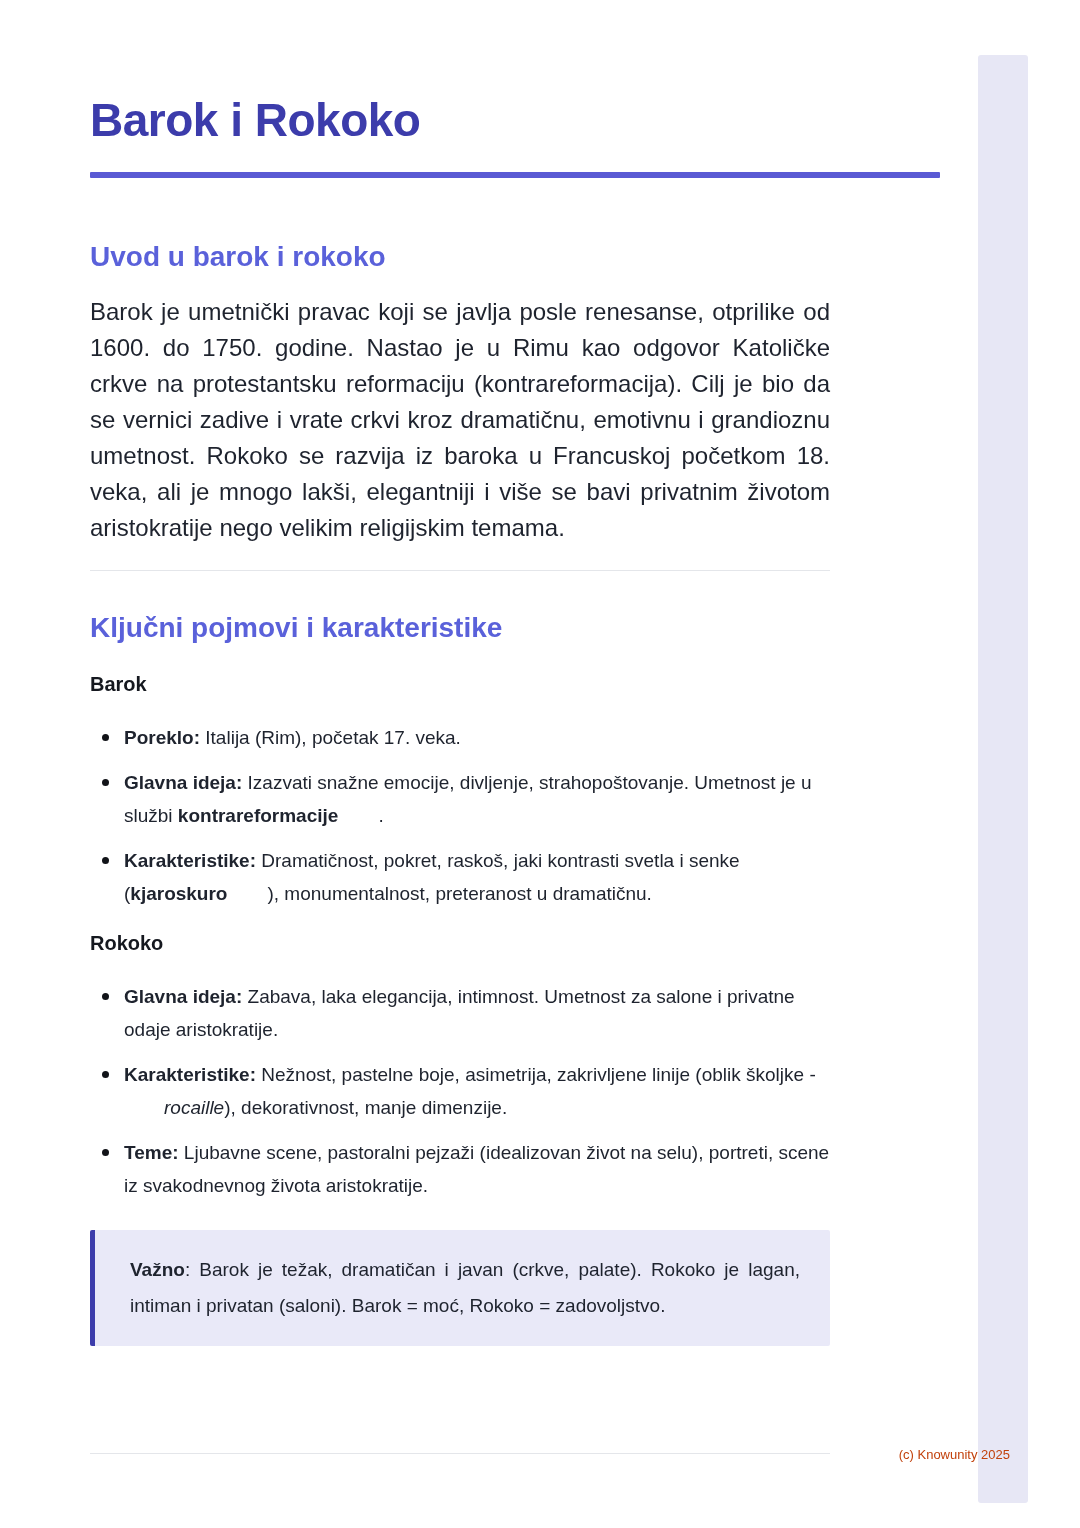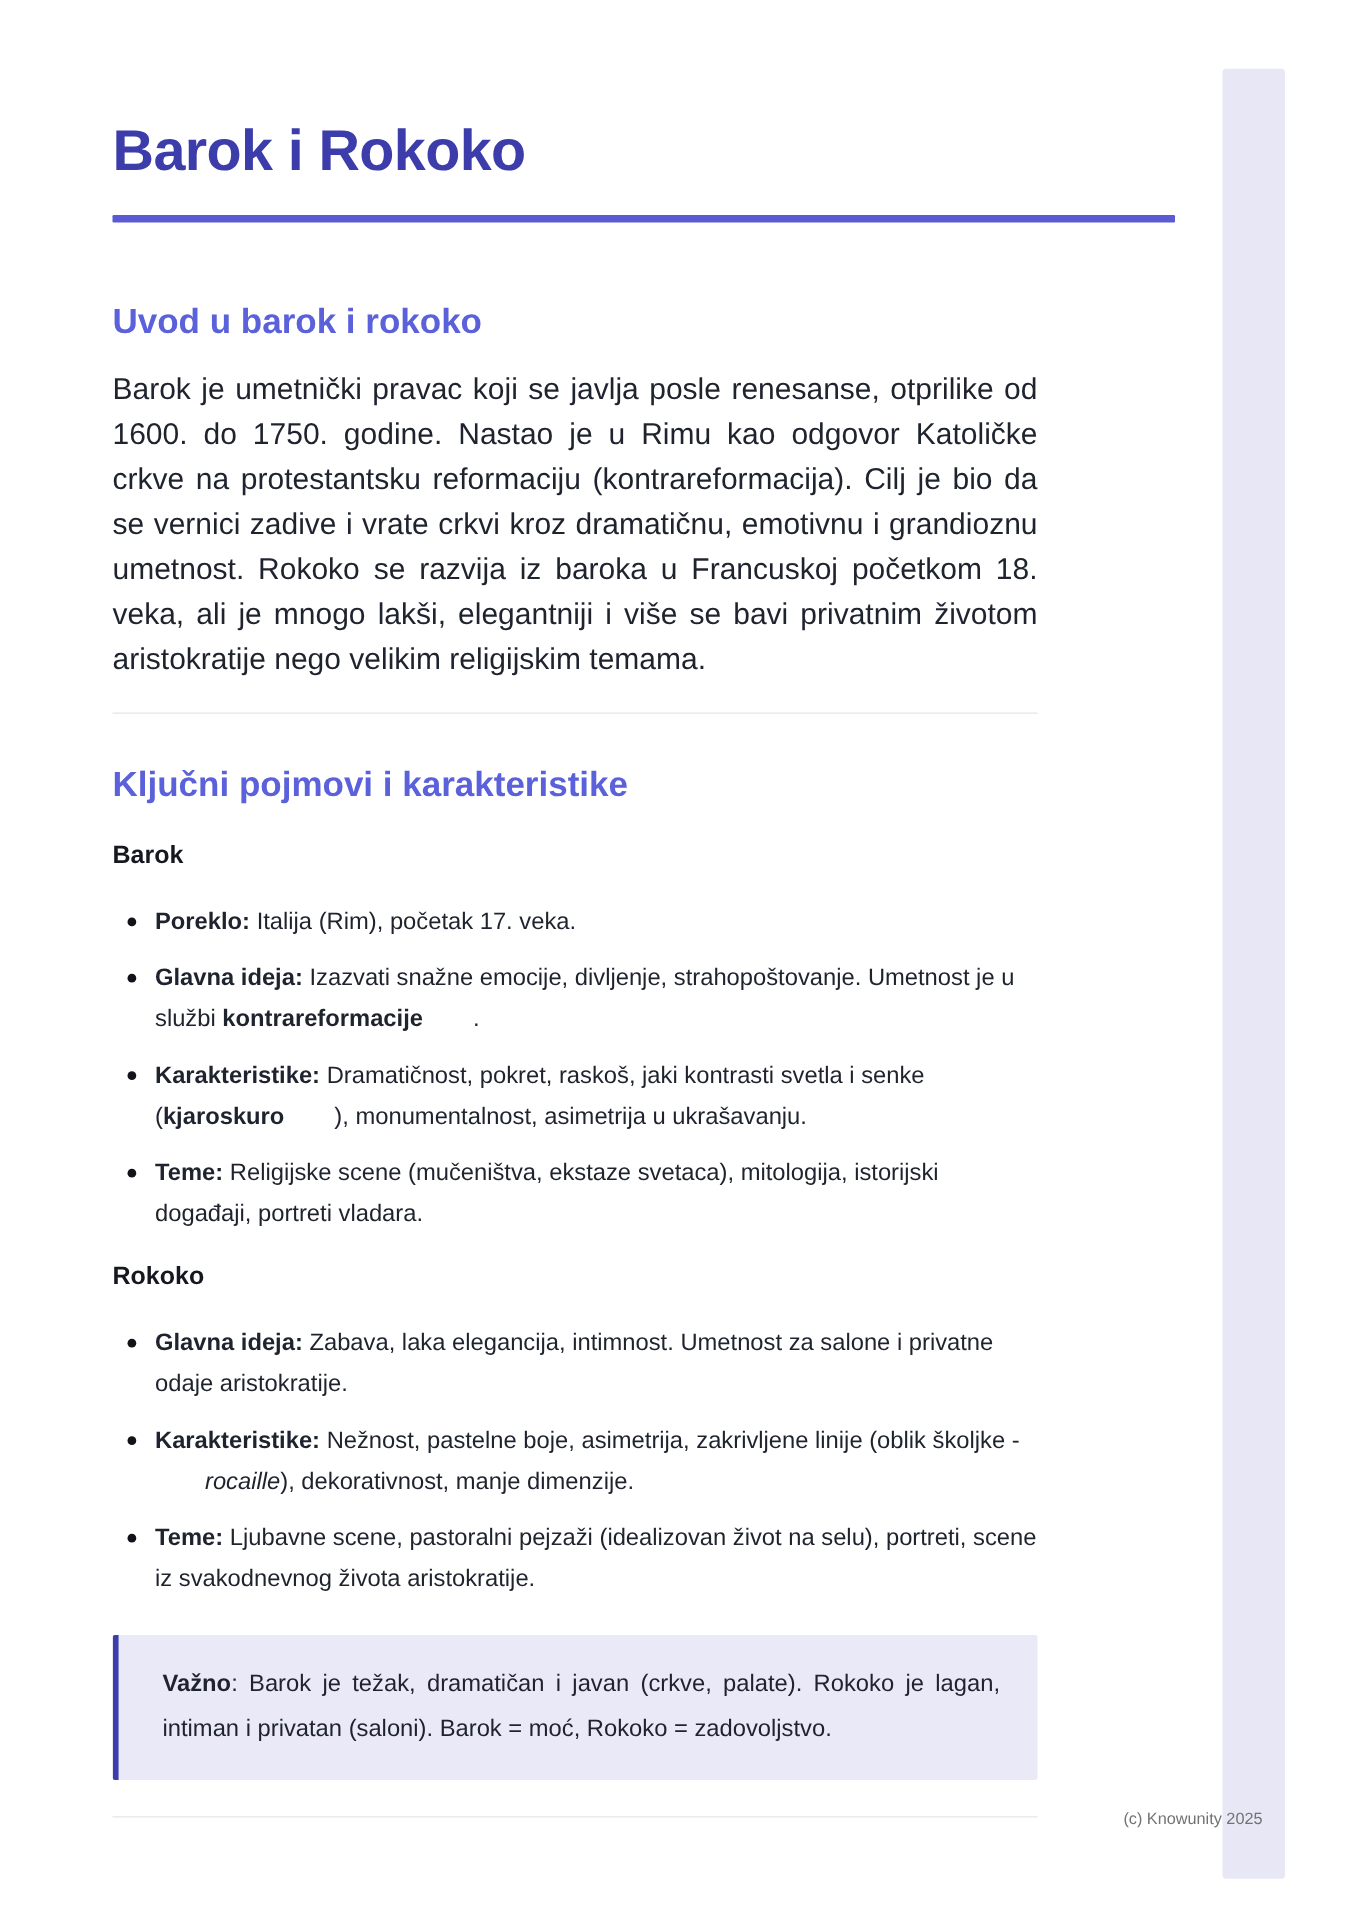--- a/index.html
+++ b/index.html
@@ -109,21 +109,21 @@
     left: 90px;
     bottom: 74px;
     width: 740px;
     border-top: 1px solid #e4e6ea;
   }
   .footer-note {
     position: absolute;
     right: 70px;
     bottom: 66px;
     font-size: 13px;
-    color: #737373;
+    color: #c2410c;
   }
 </style>
 </head>
 <body>
 
 <div class="page">
 
   <div class="side-strip"></div>
 
   <h1 class="doc-title">Barok i Rokoko</h1>
@@ -135,22 +135,21 @@
     <p class="intro">Barok je umetnički pravac koji se javlja posle renesanse, otprilike od 1600. do 1750. godine. Nastao je u Rimu kao odgovor Katoličke crkve na protestantsku reformaciju (kontrareformacija). Cilj je bio da se vernici zadive i vrate crkvi kroz dramatičnu, emotivnu i grandioznu umetnost. Rokoko se razvija iz baroka u Francuskoj početkom 18. veka, ali je mnogo lakši, elegantniji i više se bavi privatnim životom aristokratije nego velikim religijskim temama.</p>
 
     <hr class="divider">
 
     <h2 class="section-heading second">Ključni pojmovi i karakteristike</h2>
 
     <h3 class="subheading">Barok</h3>
     <ul class="bullets">
       <li><span class="b">Poreklo:</span><span> Italija (Rim), početak 17. veka.</span><span class="b"></span><span class="i"></span><span></span></li>
       <li><span class="b">Glavna ideja:</span><span> Izazvati snažne emocije, divljenje, strahopoštovanje. Umetnost je u službi </span><span class="b">kontrareformacije</span><span class="i"></span><span>.</span></li>
-      <li><span class="b">Karakteristike:</span><span> Dramatičnost, pokret, raskoš, jaki kontrasti svetla i senke (</span><span class="b">kjaroskuro</span><span class="i"></span><span>), monumentalnost, asimetrija u ukrašavanju.</span></li>
-      <li><span class="b">Teme:</span><span> Religijske scene (mučeništva, ekstaze svetaca), mitologija, istorijski događaji, portreti vladara.</span><span class="b"></span><span class="i"></span><span></span></li>
+      <li><span class="b">Karakteristike:</span><span> Dramatičnost, pokret, raskoš, jaki kontrasti svetla i senke (</span><span class="b">kjaroskuro</span><span class="i"></span><span>), monumentalnost, preteranost u dramatičnu.</span></li>
     </ul>
 
     <h3 class="subheading later">Rokoko</h3>
     <ul class="bullets">
       <li><span class="b">Glavna ideja:</span><span> Zabava, laka elegancija, intimnost. Umetnost za salone i privatne odaje aristokratije.</span><span class="b"></span><span class="i"></span><span></span></li>
       <li><span class="b">Karakteristike:</span><span> Nežnost, pastelne boje, asimetrija, zakrivljene linije (oblik školjke - </span><span class="b"></span><span class="i">rocaille</span><span>), dekorativnost, manje dimenzije.</span></li>
       <li><span class="b">Teme:</span><span> Ljubavne scene, pastoralni pejzaži (idealizovan život na selu), portreti, scene iz svakodnevnog života aristokratije.</span><span class="b"></span><span class="i"></span><span></span></li>
     </ul>
 
     <div class="callout">

